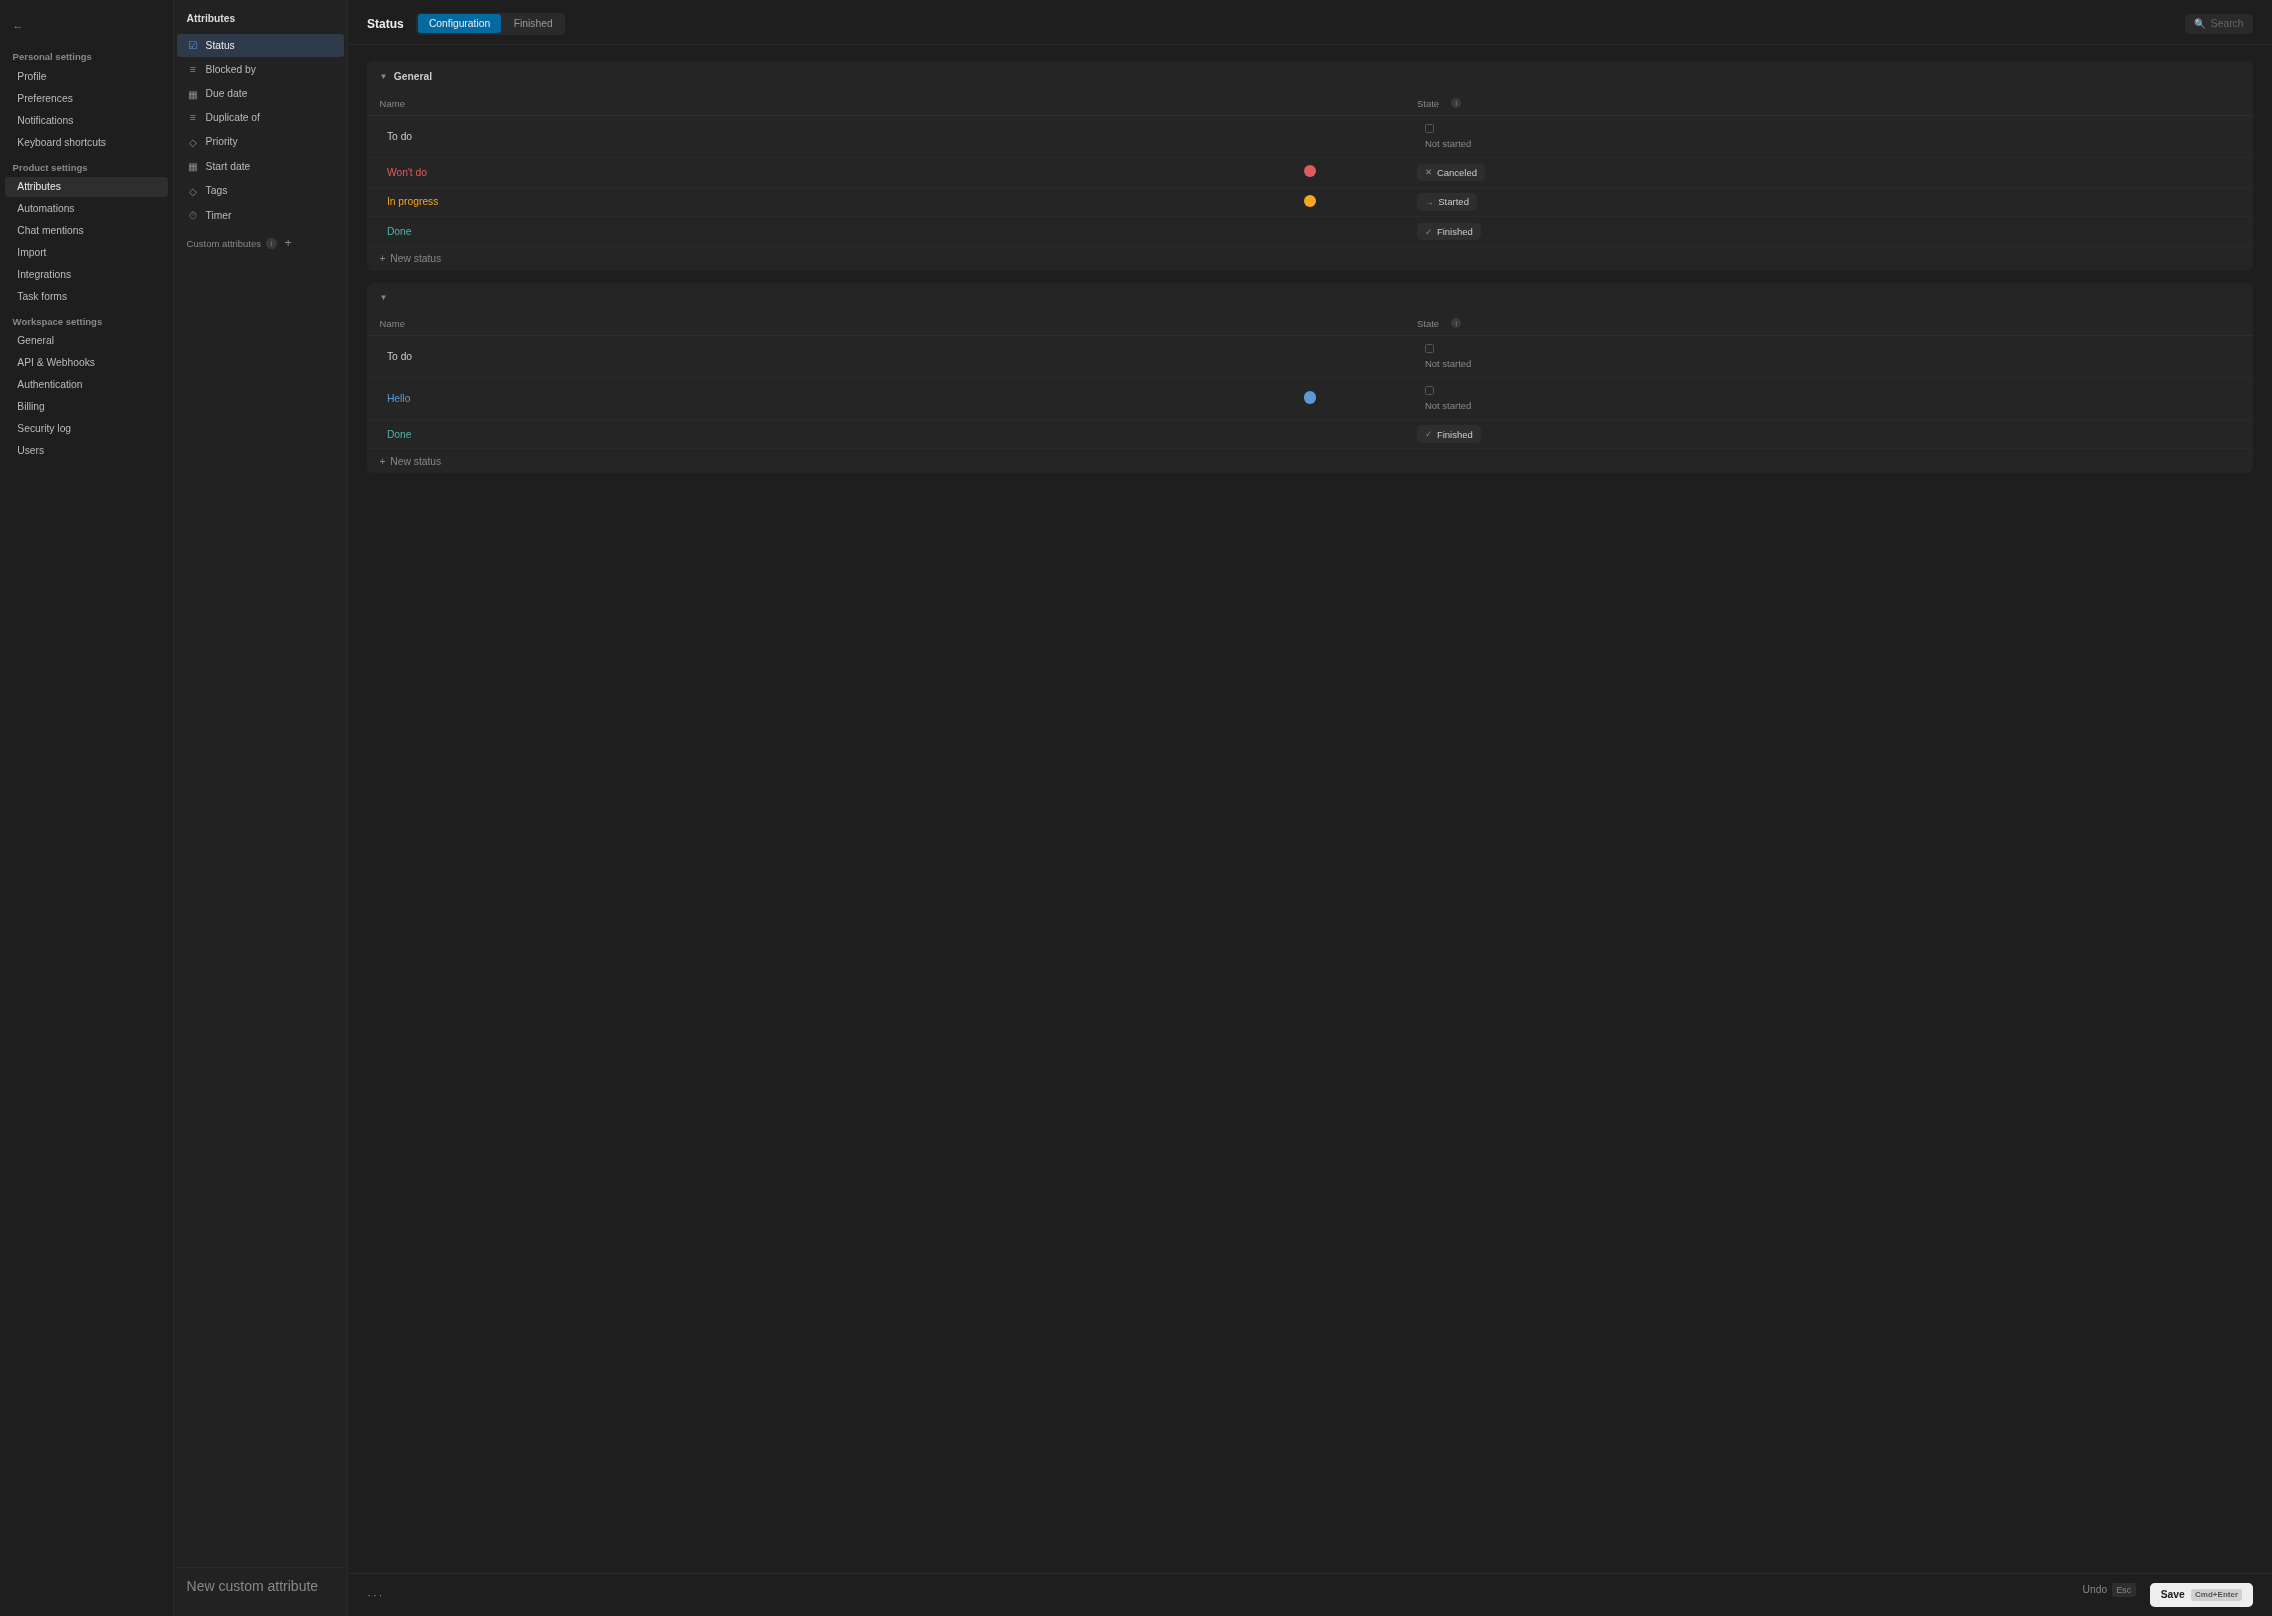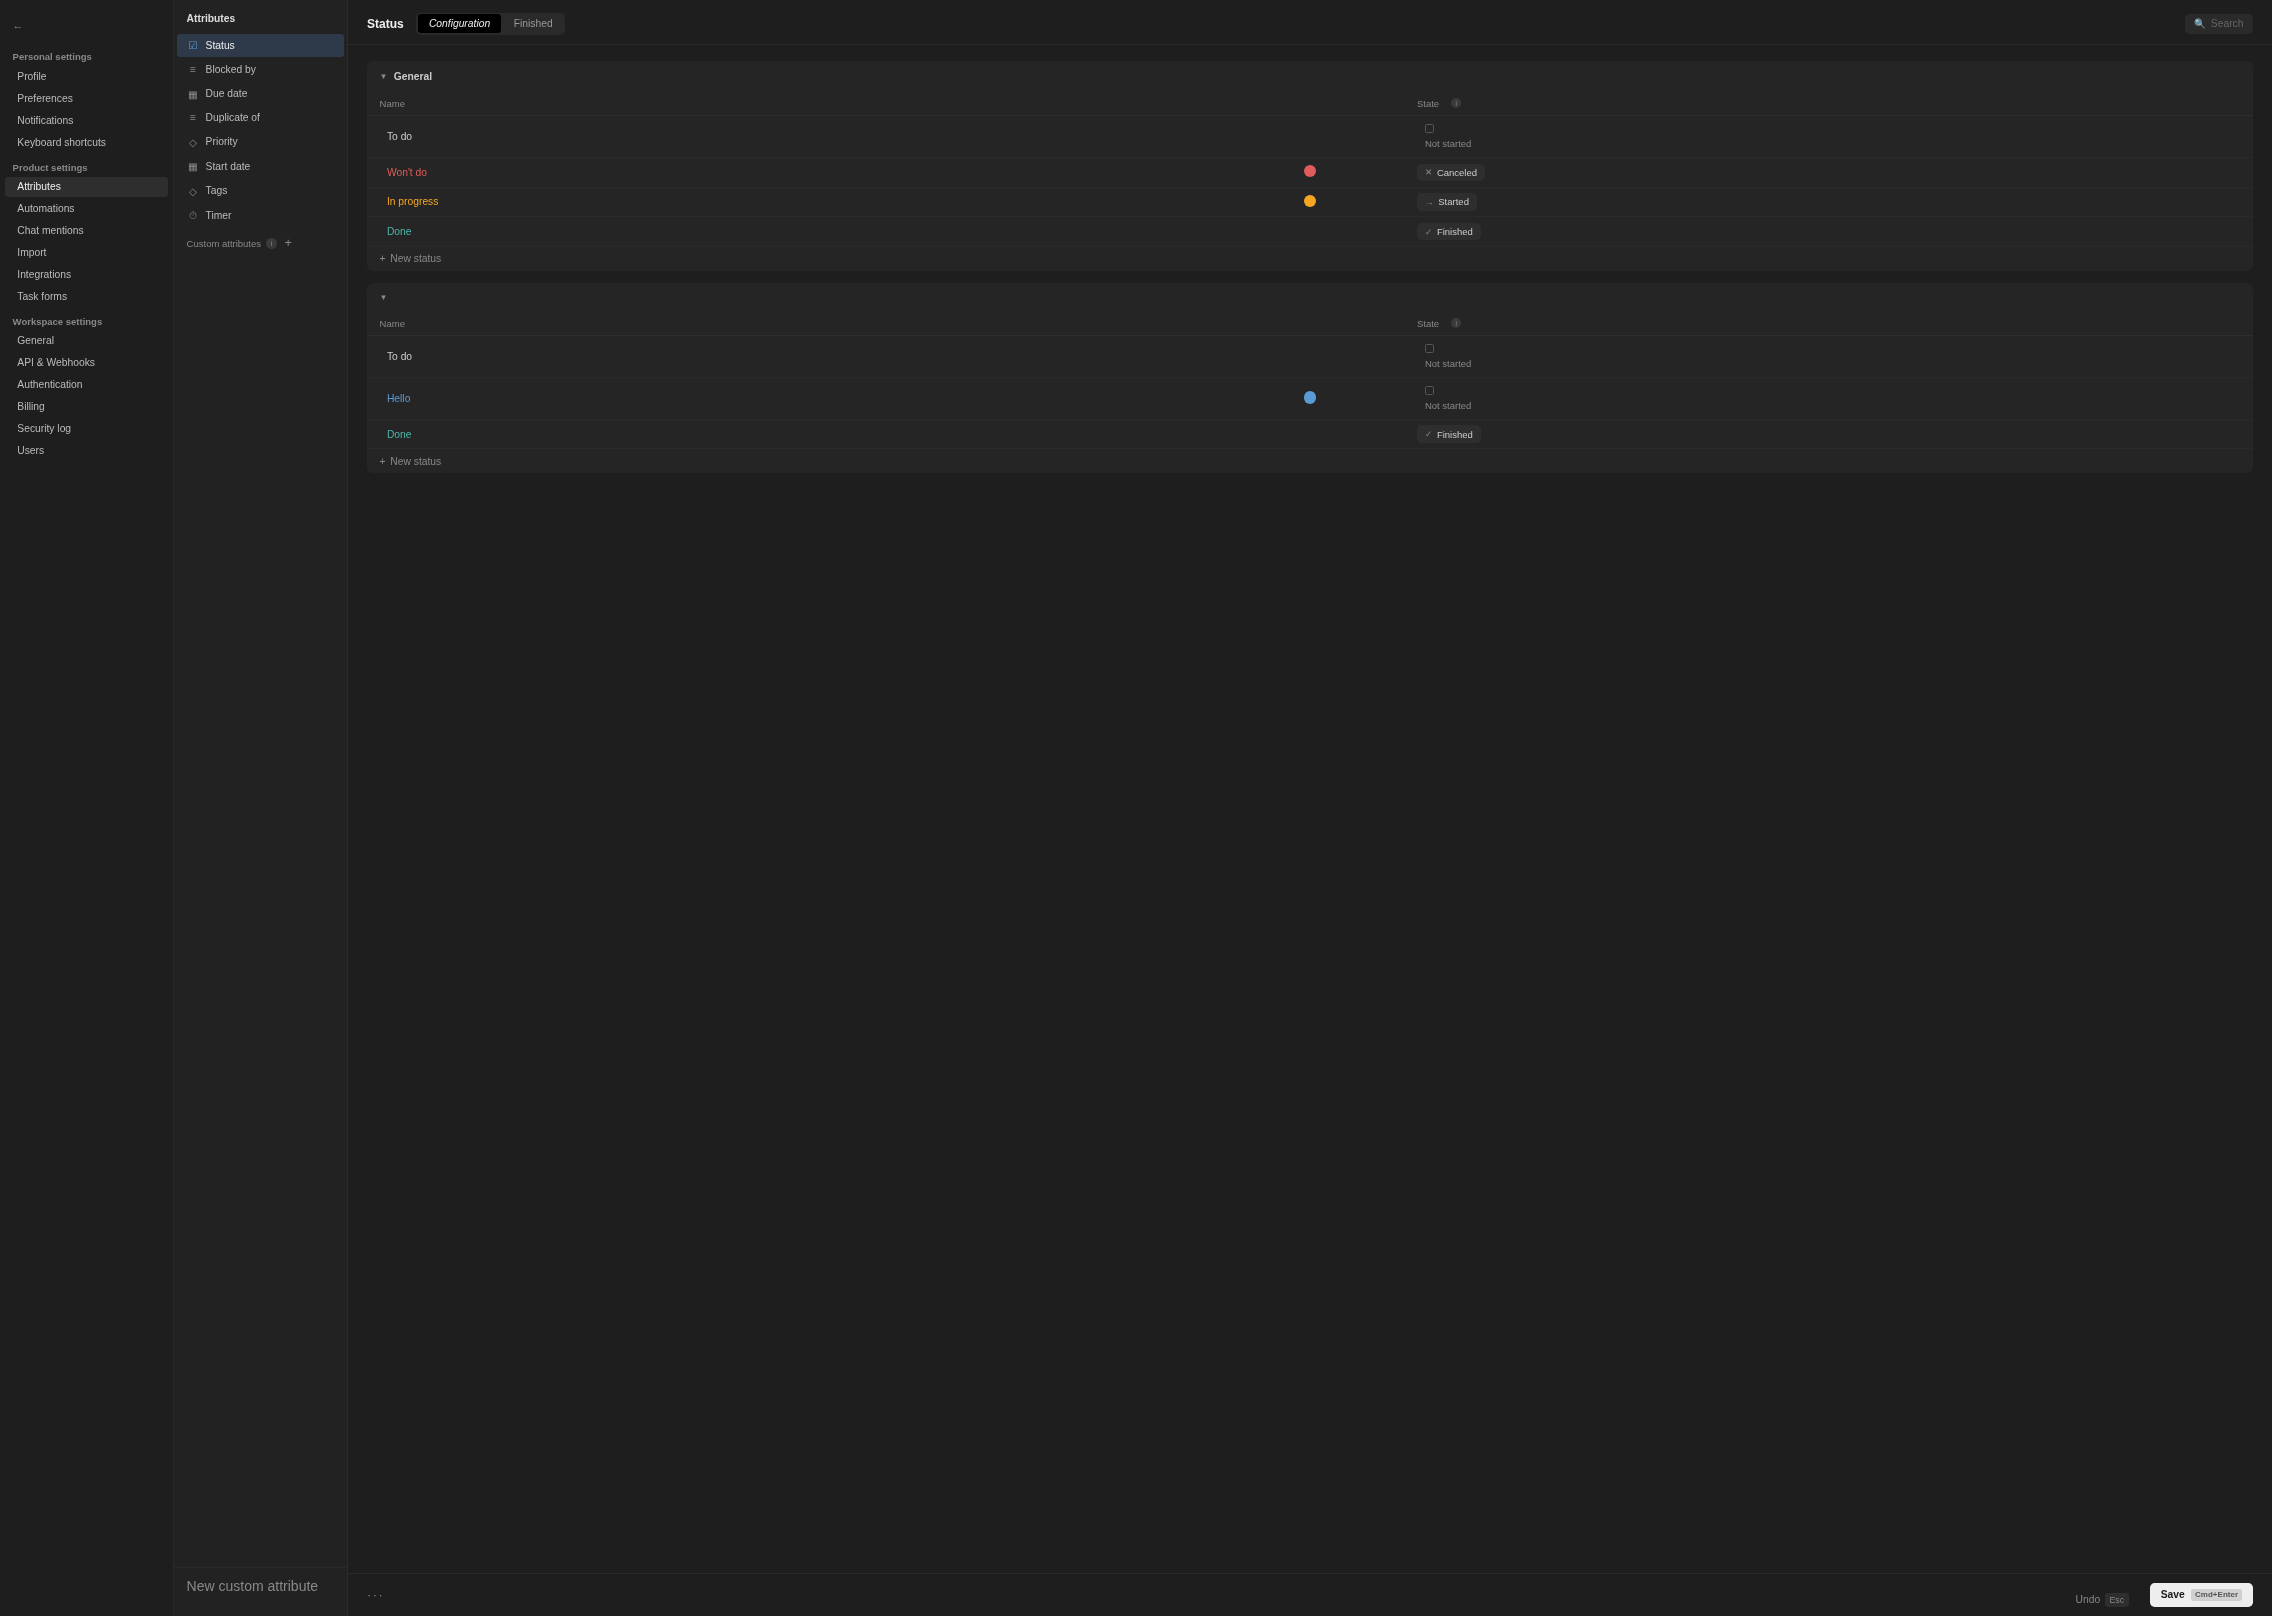--- a/index.html
+++ b/index.html
@@ -144,23 +144,22 @@
       padding: 1.6px;
     }
     .tab-btn {
       padding: 4px 11px;
       border-radius: 3.2px;
       cursor: pointer;
       font-size: 10.3px;
       color: #999;
     }
     .tab-btn.active {
-      background: #000000;
+      background: #0369a1;
       color: #eee;
-      font-style: italic;
     }
 
     .search-box {
       display: flex;
       align-items: center;
       gap: 4.7px;
       background: #2a2a2a;
       border-radius: 4.7px;
       padding: 4.7px 9.5px;
       color: #888;
@@ -323,22 +322,22 @@
       gap: 9.5px;
     }
     .bottom-more-btn {
       color: #888;
       cursor: pointer;
       font-size: 12.6px;
       letter-spacing: 1.6px;
     }
     .bottom-right {
       display: flex;
-      align-items: flex-end;
-      gap: 21px;
+      align-items: flex-start;
+      gap: 14px;
     }
     .undo-area {
       display: flex;
       align-items: center;
       gap: 4.7px;
       color: #888;
       font-size: 10.3px;
     }
     .kbd-badge {
       background: #2e2e2e;

